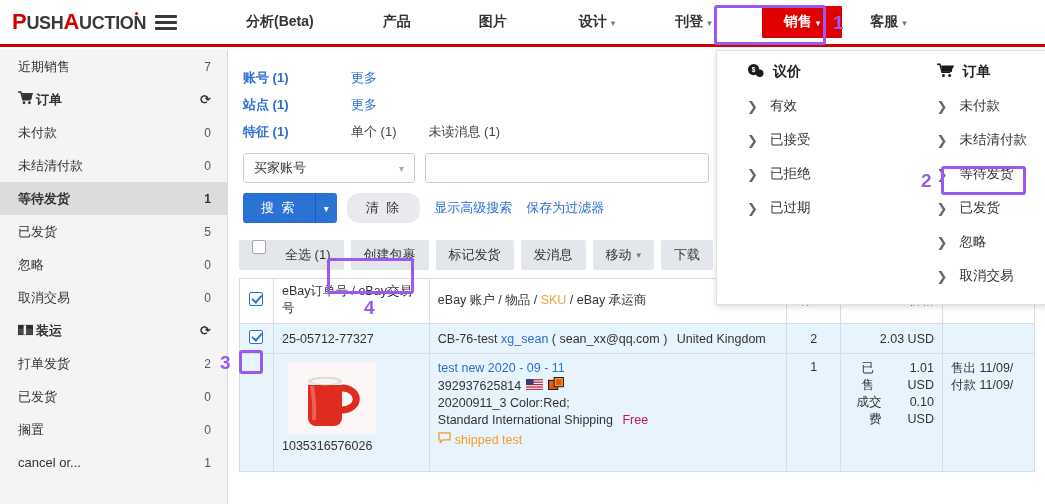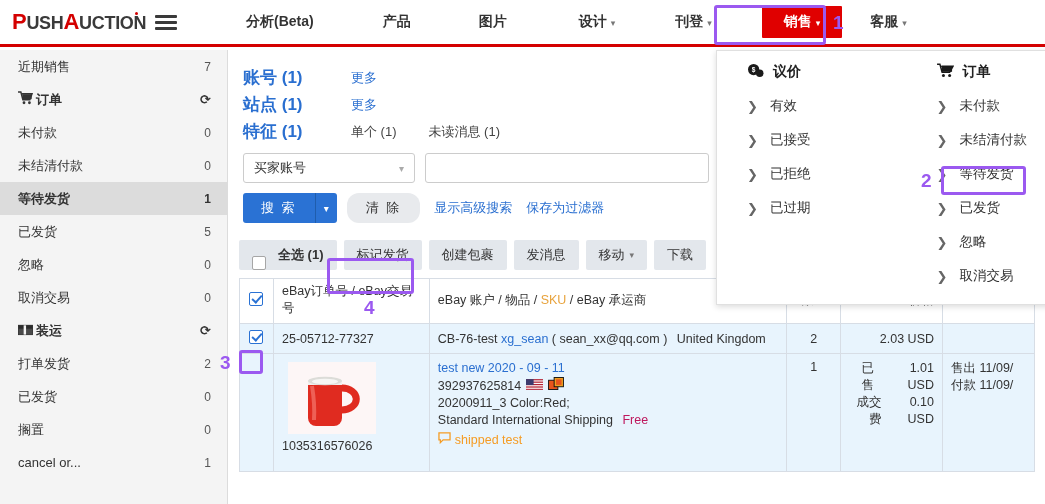--- a/index.html
+++ b/index.html
@@ -82,21 +82,21 @@
 
   
   .main {
     position: absolute; left: 229px; top: 50px; width: 816px; height: 454px;
     background: #fff; overflow: hidden;
   }
   .filter-box {
     margin: 8px 10px 0 10px; padding: 6px 4px 10px 4px;
   }
   .frow { display: flex; align-items: center; height: 27px; }
-  .flabel { color: #2a6fd0; font-weight: bold; width: 108px; font-size: 17px; }
+  .flabel { color: #2a6fd0; font-weight: bold; width: 108px; font-size: 13px; }
   .flink { color: #2a6fd0; font-size: 13px; margin-right: 38px; }
   .ftxt { color: #444; font-size: 13px; margin-right: 32px; }
   .finput-row { display: flex; align-items: center; margin-top: 8px; gap: 10px; }
   .sel-box {
     width: 172px; height: 30px; border: 1px solid #ccc; border-radius: 3px;
     background: #fff; display: flex; align-items: center; justify-content: space-between;
     padding: 0 10px; font-size: 13px; color: #333;
   }
   .sel-box .caret { color: #aaa; font-size: 10px; }
   .txt-input {
@@ -120,21 +120,21 @@
   .link-blue { color: #2a6fd0; font-size: 13px; margin-left: 4px; }
 
   
   .toolbar { display: flex; align-items: center; margin: 7px 10px 0 10px; gap: 7px; }
   .tb-btn {
     background: #e3e7ec; height: 30px; line-height: 30px; padding: 0 13px;
     font-size: 13px; color: #333; border-radius: 2px; white-space: nowrap;
     display: flex; align-items: center; gap: 5px;
   }
   .tb-btn .caret { font-size: 9px; color: #777; }
-  .tb-sel { display: flex; align-items: flex-end; gap: 12px; font-weight: bold; }
+  .tb-sel { display: flex; align-items: flex-start; gap: 19px; }
   .cbx {
     width: 14px; height: 14px; border: 1px solid #a6a6a6; background: #fff;
     border-radius: 2px; display: inline-block;
   }
   .cbx.on {
     background: #fff; border-color: #2a72d4; position: relative;
   }
   .cbx.on:after {
     content: ""; position: absolute; left: 4px; top: 0px; width: 4px; height: 8px;
     border: solid #2a72d4; border-width: 0 2px 2px 0; transform: rotate(42deg);
@@ -373,24 +373,24 @@
         <span class="link-blue">保存为过滤器</span>
       </div>
     </div>
 
     <div class="toolbar">
       <div class="tb-btn tb-sel">
         <span class="cbx"></span>
         <span>全选 (1)</span>
       </div>
       <div class="tb-btn">
+        <span>创建包裹</span>
+      </div>
+      <div class="tb-btn">
         <span>标记发货</span>
-      </div>
-      <div class="tb-btn">
-        <span>创建包裹</span>
       </div>
       <div class="tb-btn">
         <span>发消息</span>
       </div>
       <div class="tb-btn">
         <span>移动</span>
         <span class="caret">▾</span>
       </div>
       <div class="tb-btn">
         <span>下载</span>

